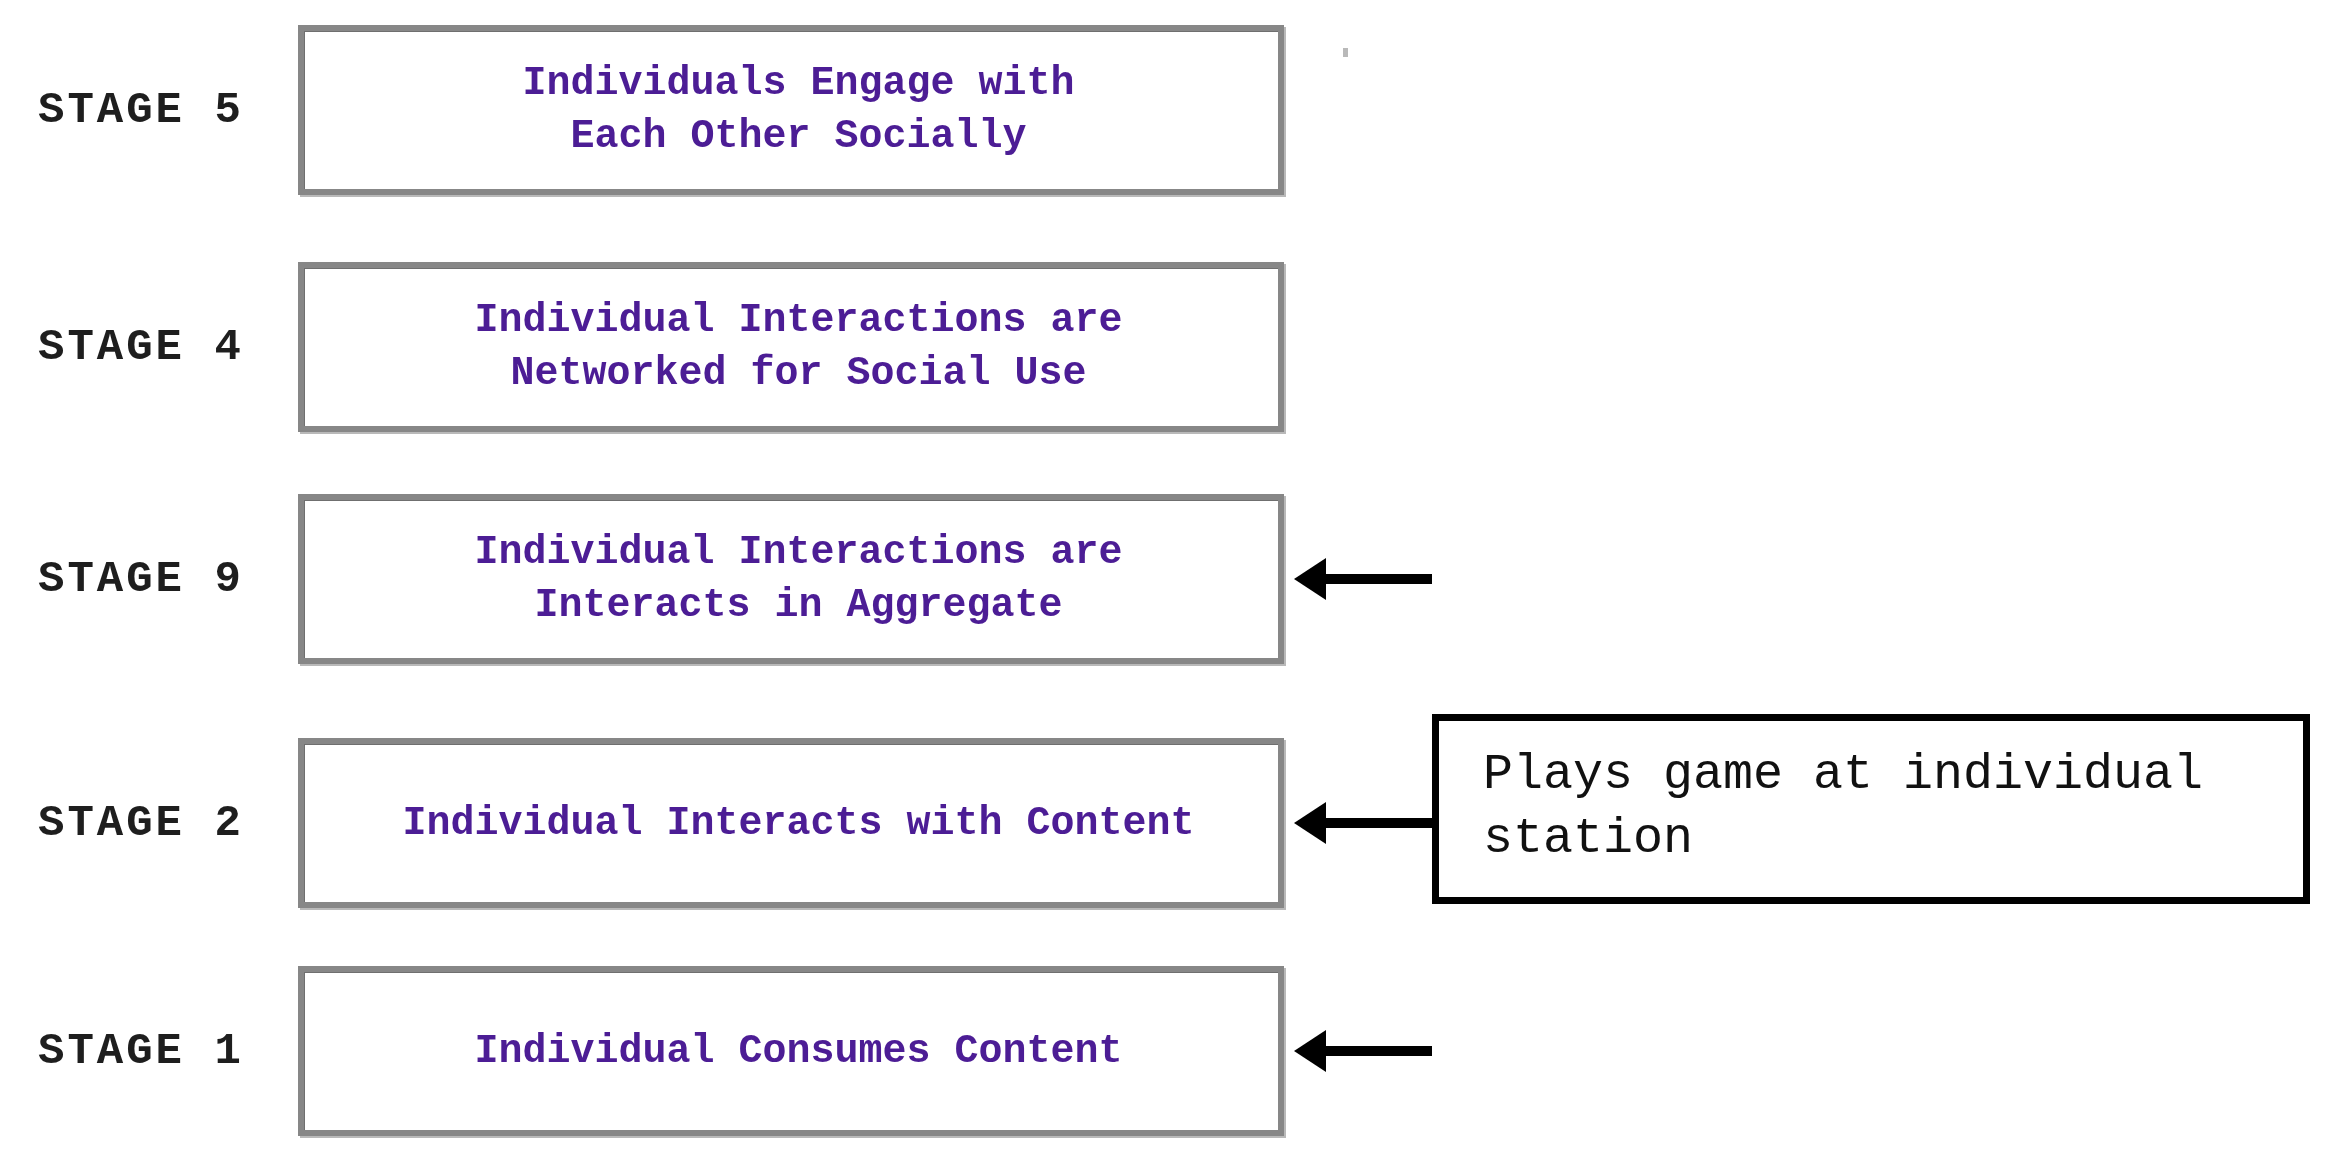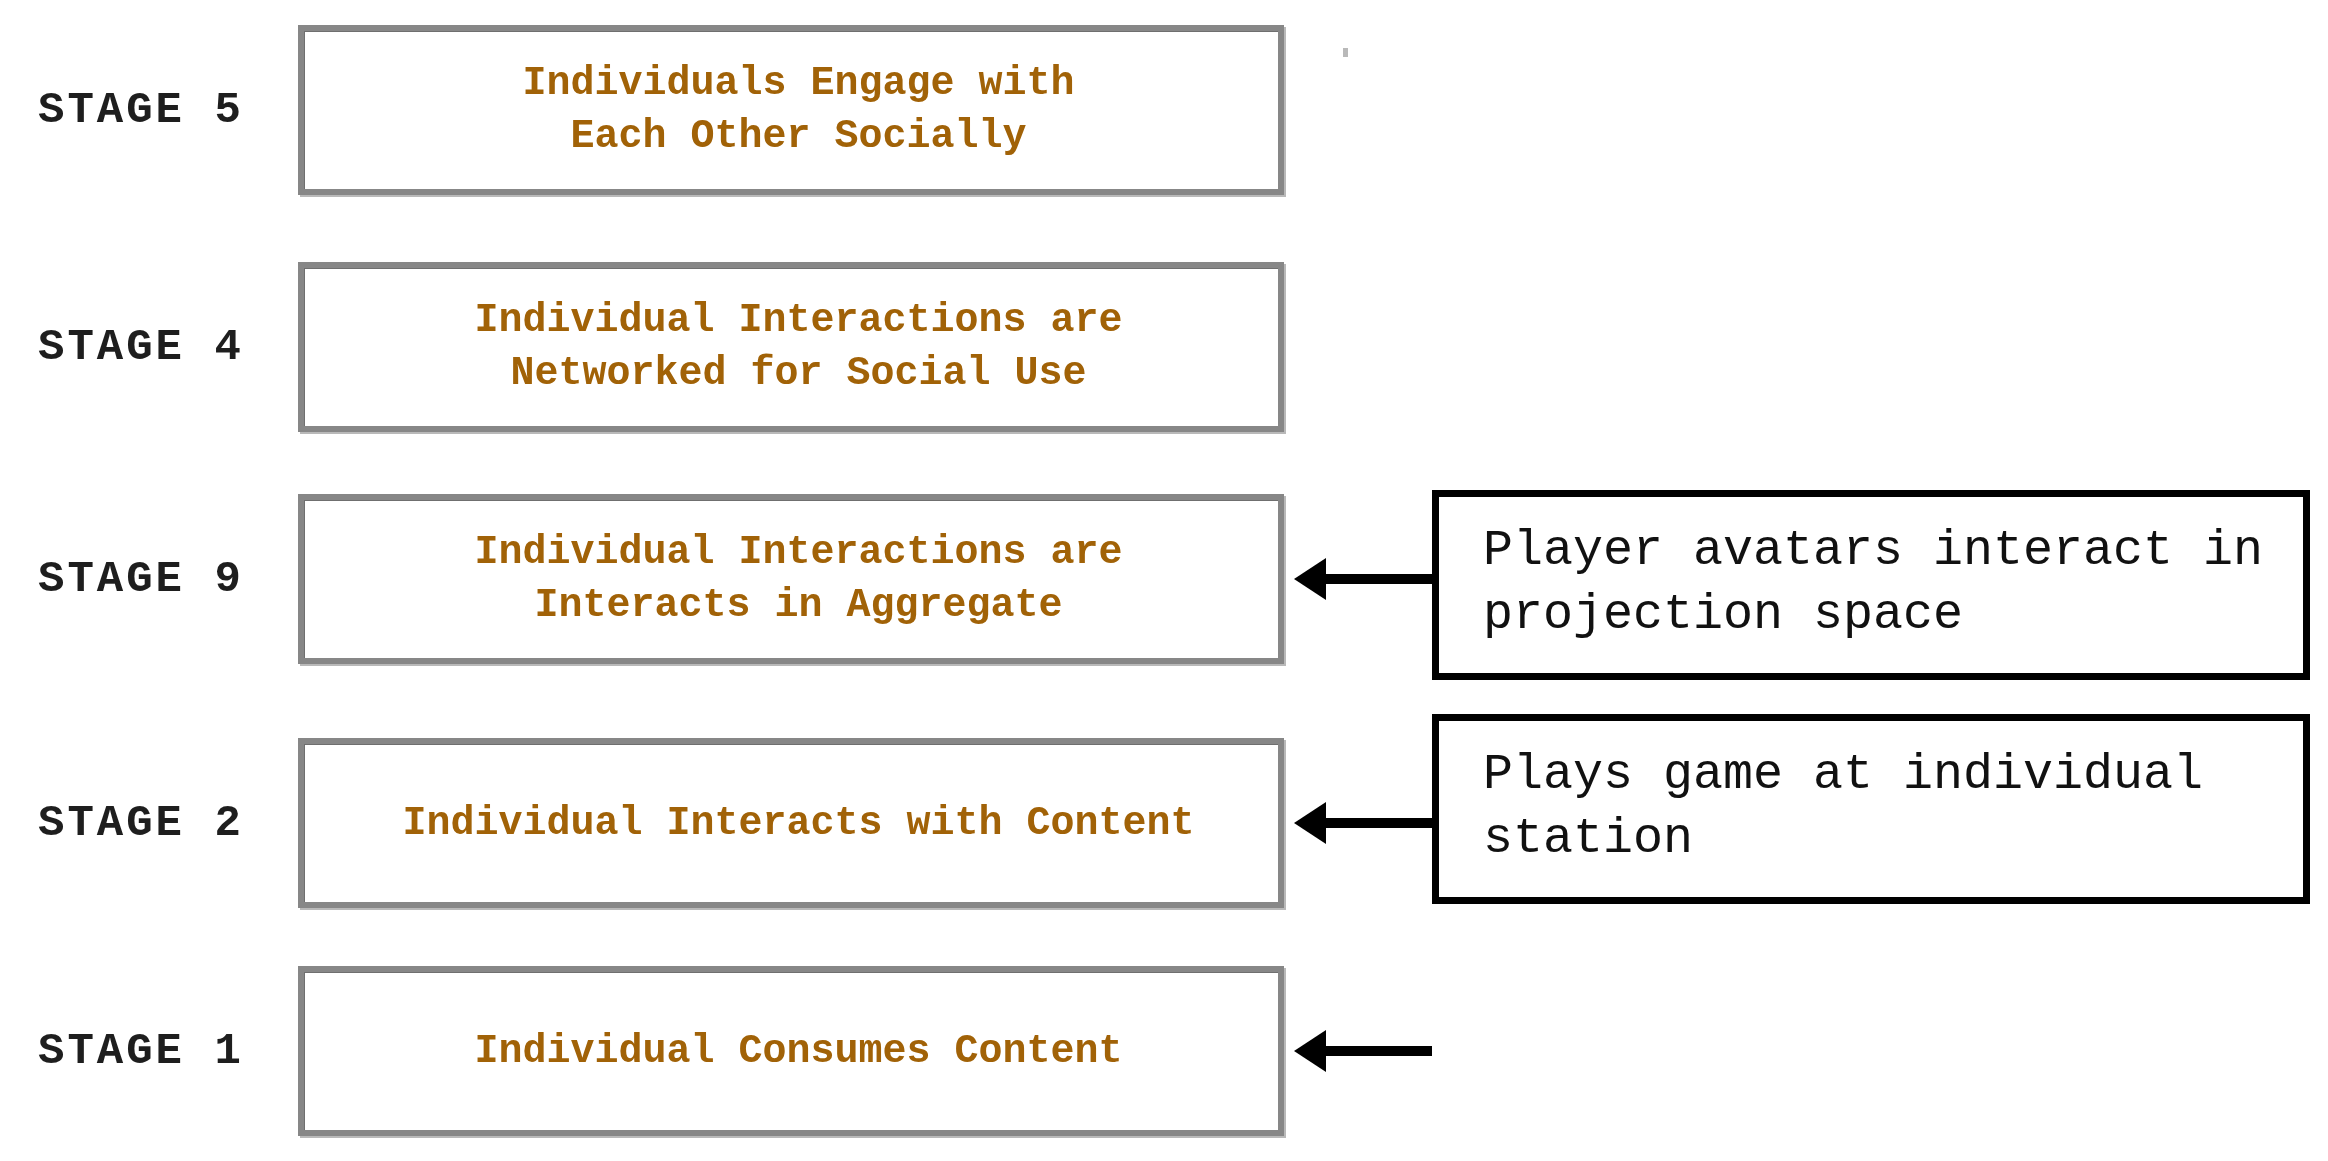--- a/index.html
+++ b/index.html
@@ -47,21 +47,21 @@
     box-shadow: 2px 2px 0 #b9b9b9, inset 1px 1px 0 #6f6f6f;
     background: #ffffff;
     display: flex;
     flex-direction: column;
     align-items: center;
     justify-content: center;
     text-align: center;
     font-size: 40px;
     line-height: 53px;
     font-weight: bold;
-    color: #a16207;
+    color: #4c1d95;
     padding-left: 15px;
   }
   .stage-box .line {
     display: block;
   }
   .callout-box {
     position: absolute;
     left: 1432px;
     width: 878px;
     height: 190px;
@@ -153,24 +153,20 @@
     <div class="stage-box">
       <span class="line">Individual Consumes Content</span>
       <span class="line"></span>
     </div>
   </div>
 
   <div class="arrow" style="top:558px">
     <div class="arrow-head"></div>
     <div class="arrow-shaft"></div>
   </div>
-  <div class="callout-box" style="top:490px">
-    <span class="line">Player avatars interact in</span>
-    <span class="line">projection space</span>
-  </div>
 
   <div class="arrow" style="top:802px">
     <div class="arrow-head"></div>
     <div class="arrow-shaft"></div>
   </div>
   <div class="callout-box" style="top:714px">
     <span class="line">Plays game at individual</span>
     <span class="line">station</span>
   </div>
 

